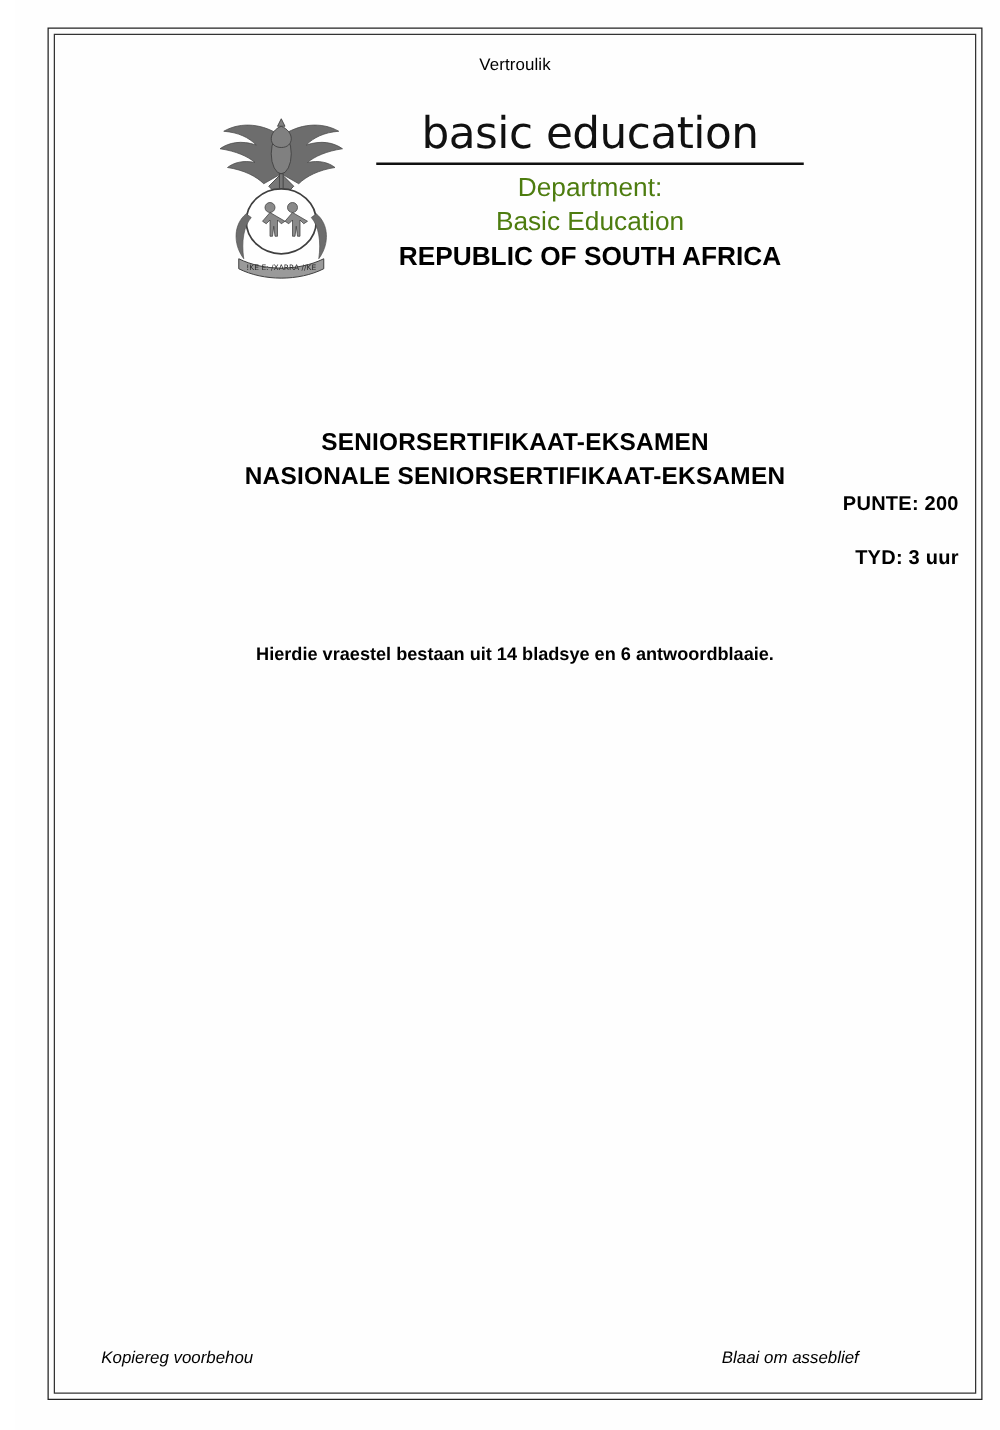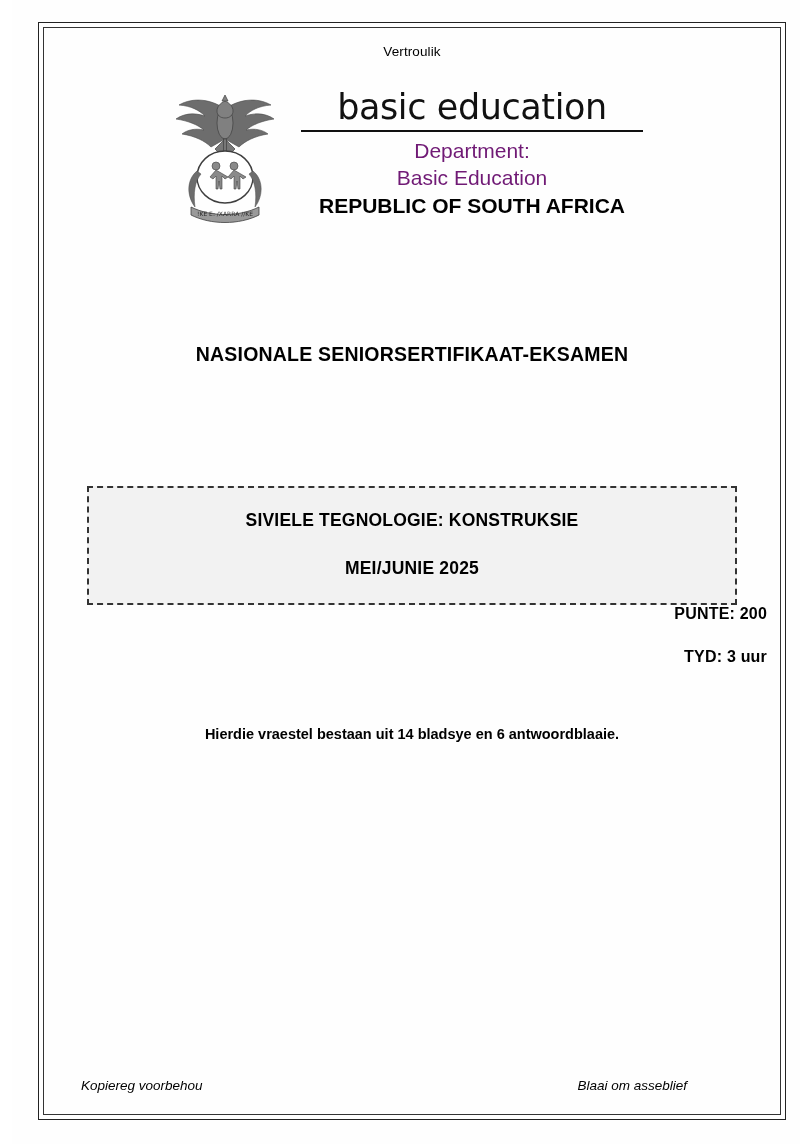--- a/index.html
+++ b/index.html
@@ -90,21 +90,21 @@
   }
   .rule {
     width: 342px;
     height: 2px;
     background: #111;
     margin: 4px 0 6px 0;
   }
   .dept-l1, .dept-l2 {
     font-size: 21px;
     line-height: 1.28;
-    color: #701a75;
+    color: #4d7c0f;
     font-weight: 400;
   }
   .dept-l3 {
     font-size: 21px;
     line-height: 1.28;
     font-weight: bold;
     color: #000000;
     margin-top: 1px;
   }
 
@@ -234,27 +234,24 @@
       <div class="dept">
         <div class="brandline">basic education</div>
         <div class="rule"></div>
         <div class="dept-l1">Department:</div>
         <div class="dept-l2">Basic Education</div>
         <div class="dept-l3">REPUBLIC OF SOUTH AFRICA</div>
       </div>
     </div>
 
     <div class="exam-titles">
+      <div>SENIORSERTIFIKAAT-EKSAMEN</div>
       <div>NASIONALE SENIORSERTIFIKAAT-EKSAMEN</div>
     </div>
 
-    <div class="subject-box">
-      <div class="subject">SIVIELE TEGNOLOGIE: KONSTRUKSIE</div>
-      <div class="session">MEI/JUNIE 2025</div>
-    </div>
 
     <div class="marks-time">
       <div class="marks">PUNTE:  200</div>
       <div class="time">TYD: 3 uur</div>
     </div>
 
     <div class="pages-note">Hierdie vraestel bestaan uit 14 bladsye en 6 antwoordblaaie.</div>
 
     <div class="footer">
       <div>Kopiereg voorbehou</div>

